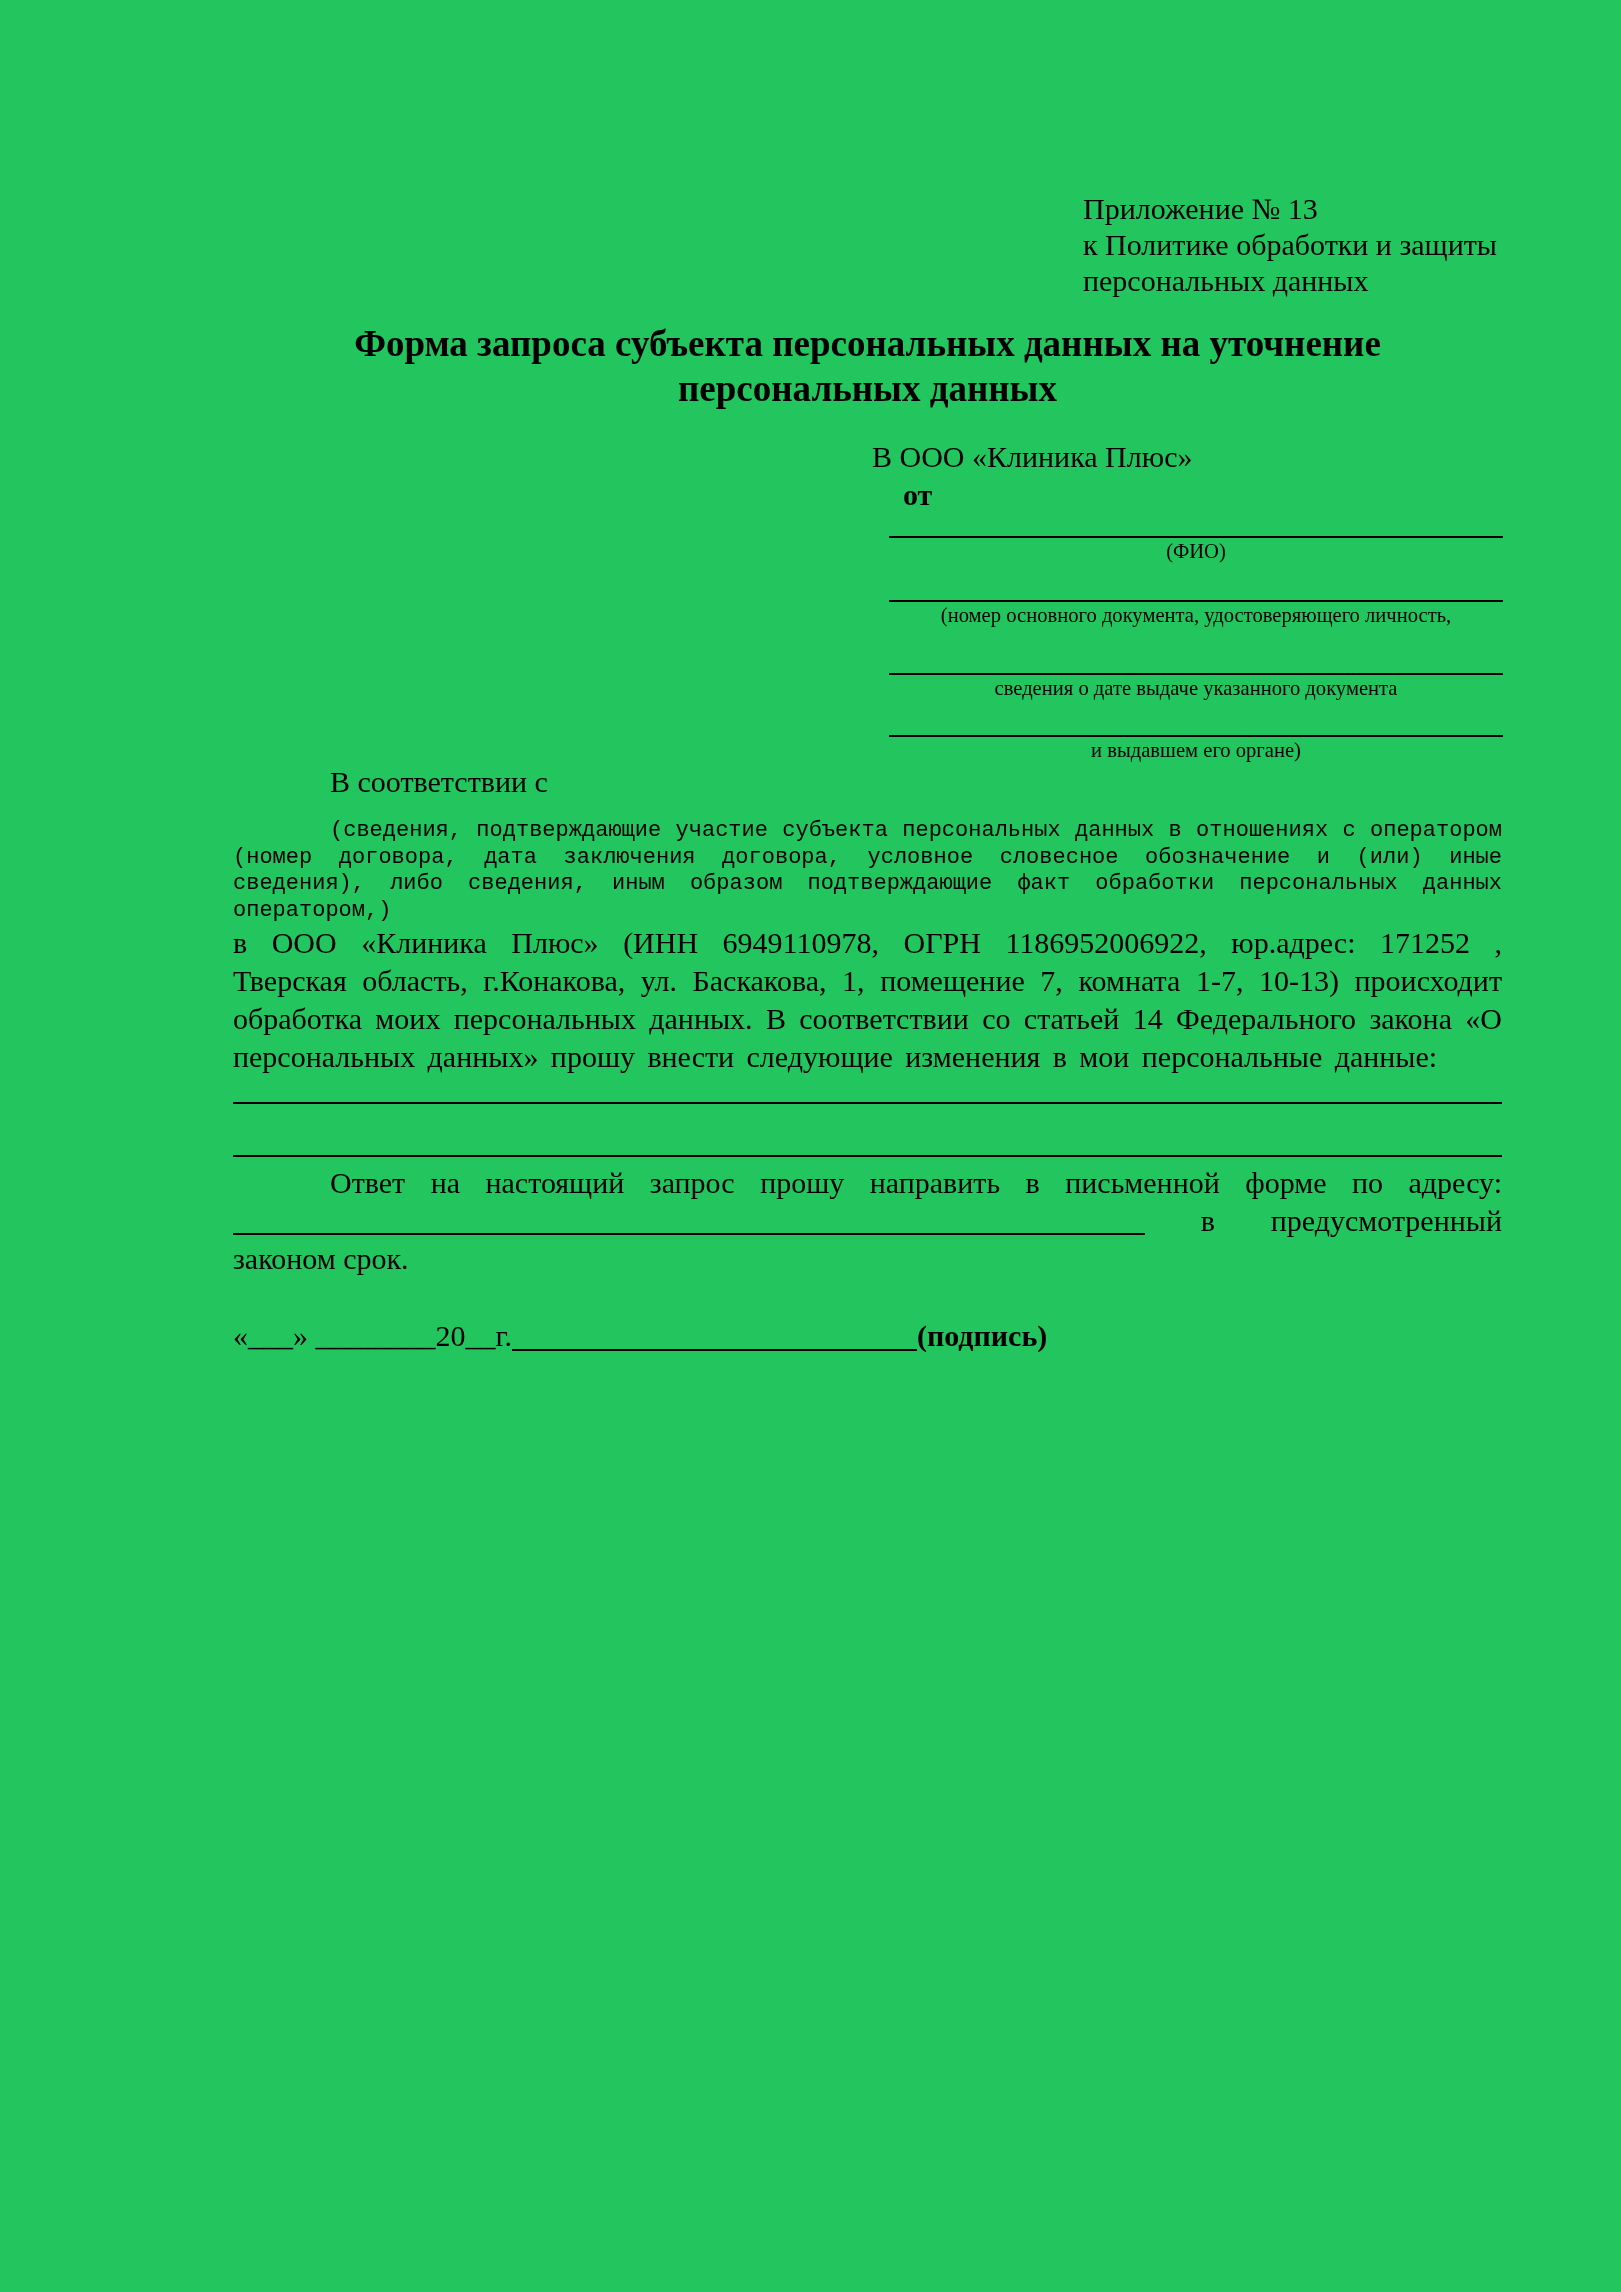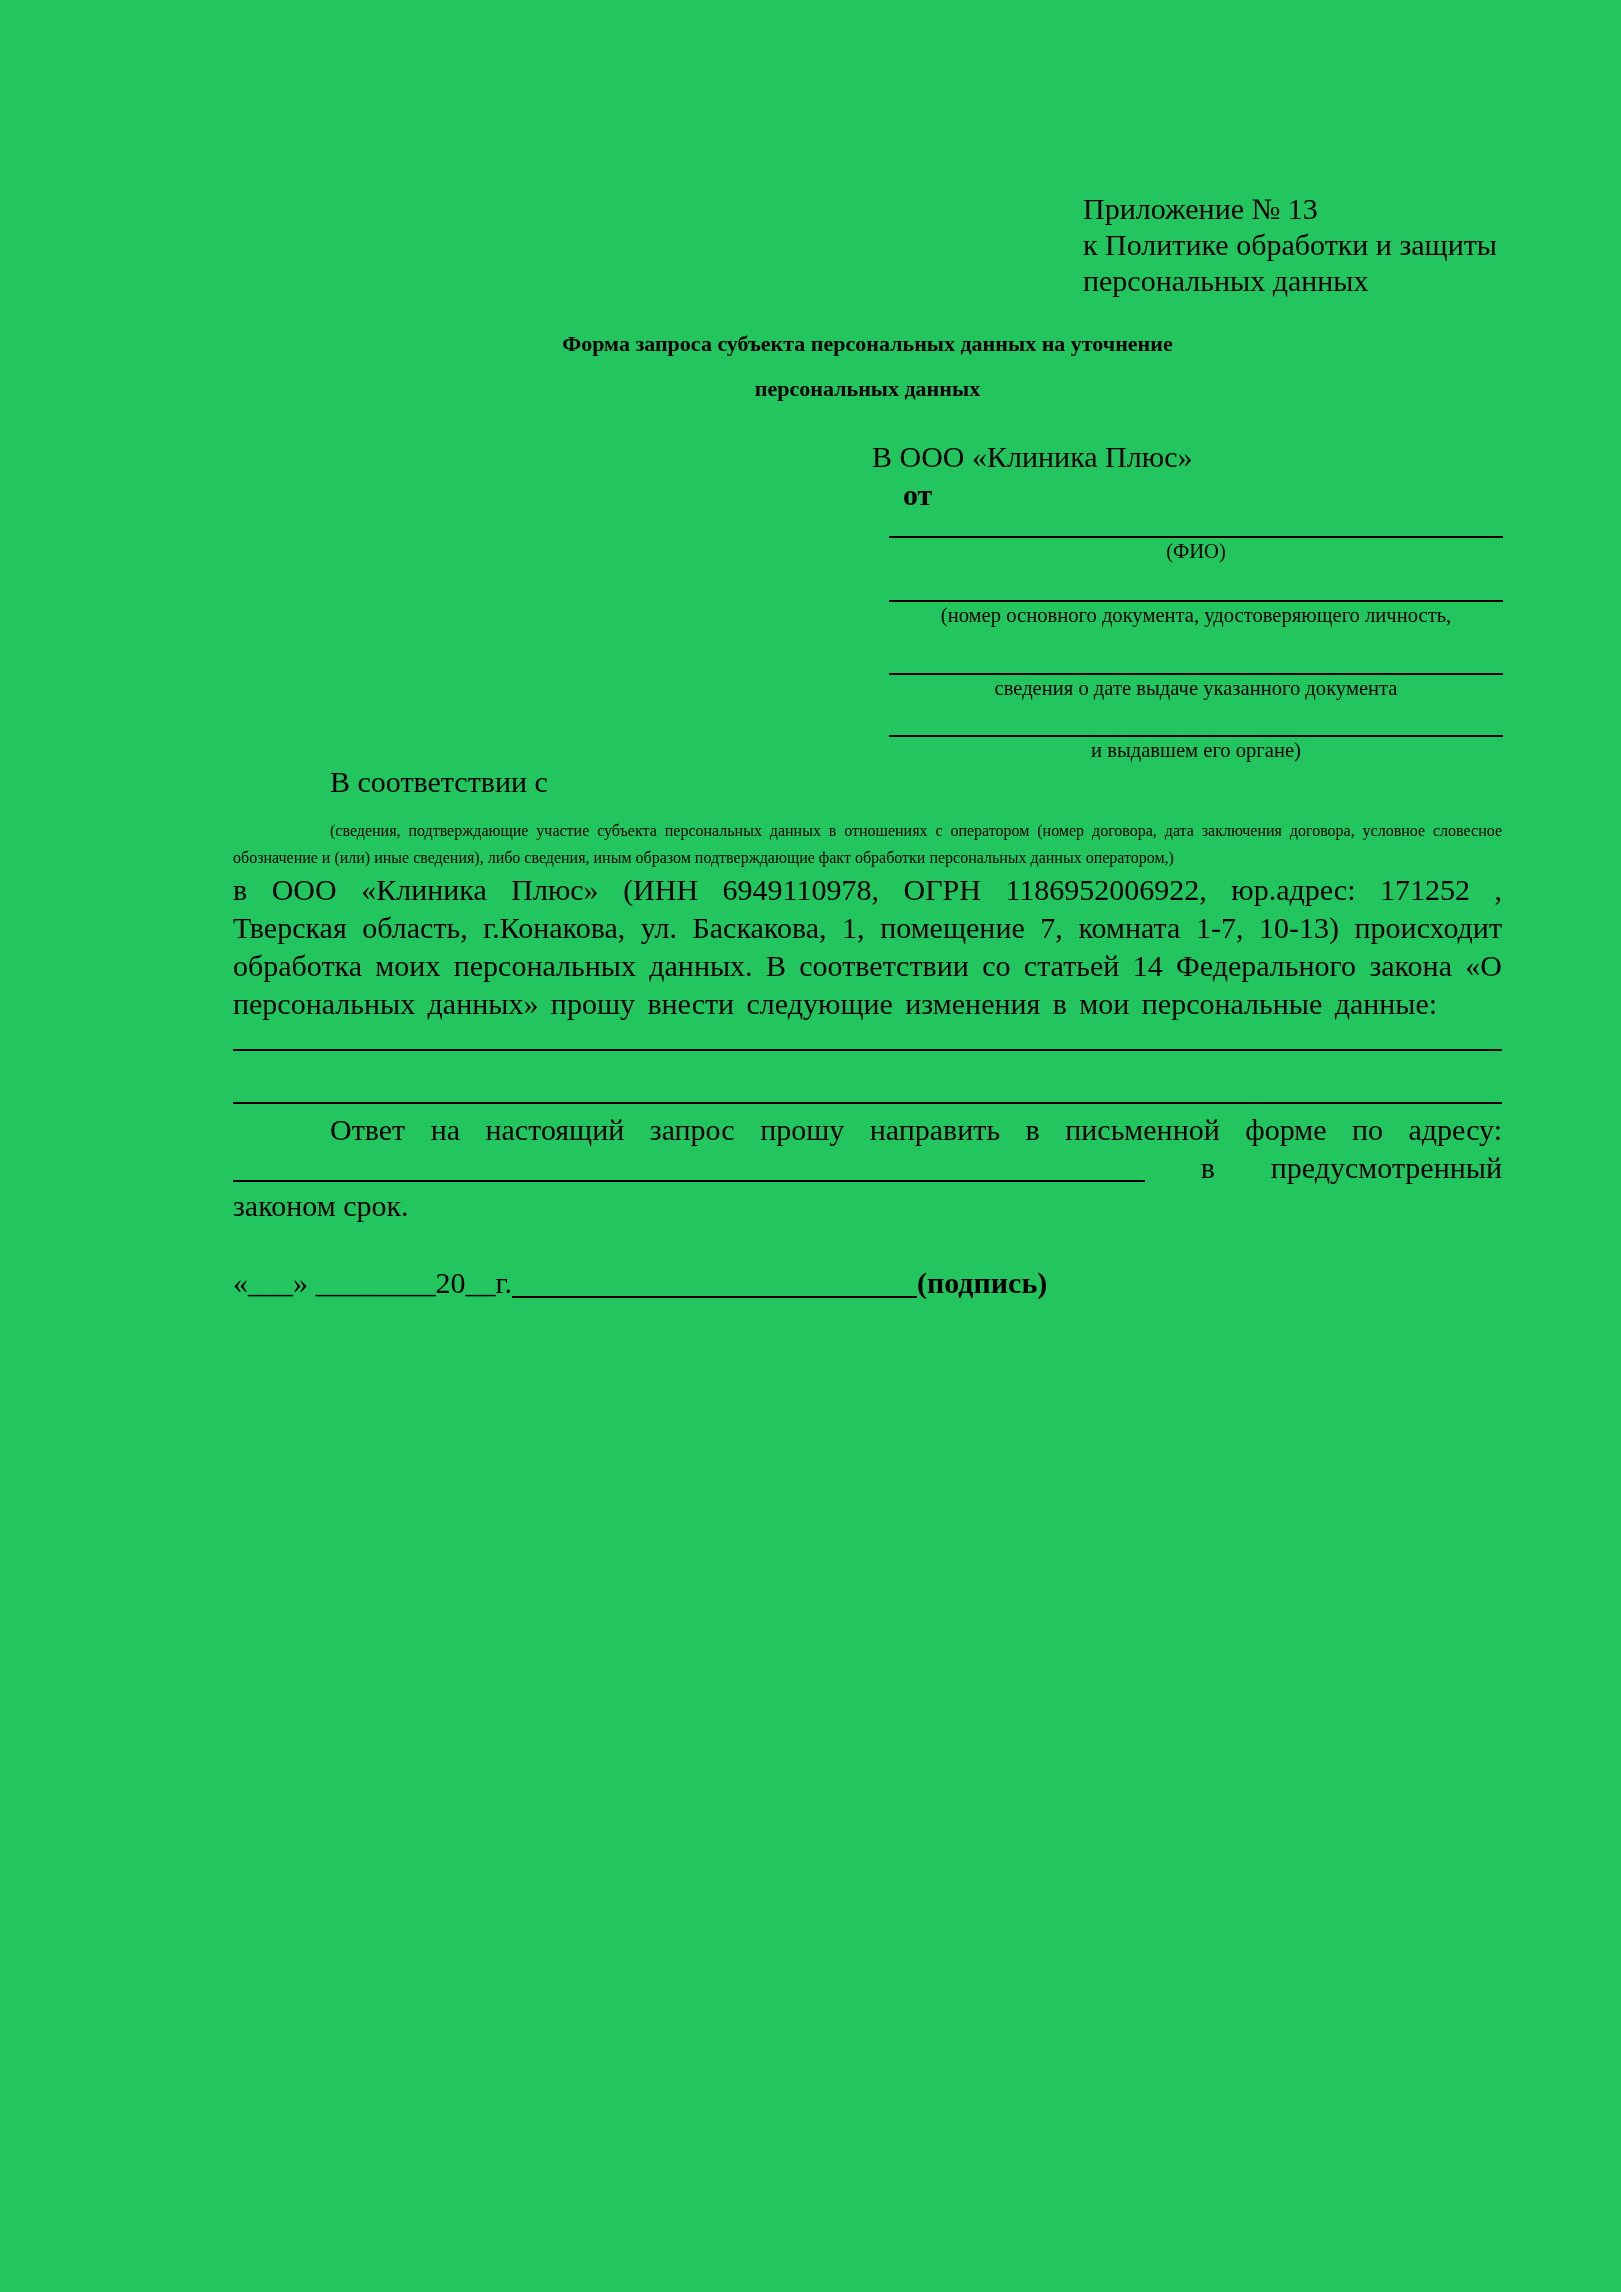--- a/index.html
+++ b/index.html
@@ -17,21 +17,21 @@
     overflow: hidden;
   }
   .content { font-size: 30px; line-height: 38px; }
 
   .appendix { margin-left: 850px; line-height: 36px; }
 
   .doc-title {
     margin-top: 21.6px;
     text-align: center;
     font-weight: bold;
-    font-size: 22px;
+    font-size: 37px;
     line-height: 45px;
     white-space: pre-line;
   }
 
   .addressee { margin-top: 27.4px; margin-left: 639px; }
   .from-label { margin-left: 670px; font-weight: bold; }
 
   .fields { margin-left: 656px; width: 614px; }
   .write-line { height: 0; border-bottom: 2px solid #000; }
   .fields .l1 { margin-top: 22.5px; }
@@ -44,23 +44,24 @@
   }
 
   .request-heading { margin-top: 45px; text-align: center; }
 
   .accordance { display: flex; align-items: baseline; padding-left: 97px; flex-direction: column; }
   .accordance .label { white-space: nowrap; padding-right: 7.8px; }
   .accordance .fill { flex: 1; align-self: flex-end; height: 0; border-bottom: 2px solid #000; margin-bottom: 6.9px; }
 
   .note {
     margin-top: 7.8px;
-    font-size: 16px; line-height: 26.5px;
+    font-size: 22px; line-height: 26.5px;
     text-align: justify;
     text-indent: 97px;
+    font-family: Liberation Mono, monospace;
   }
 
   .body-par {
     text-align: justify;
     word-spacing: 4.9px;
   }
 
   .blank1 { margin-top: 25.5px; }
   .blank2 { margin-top: 51px; }
 

